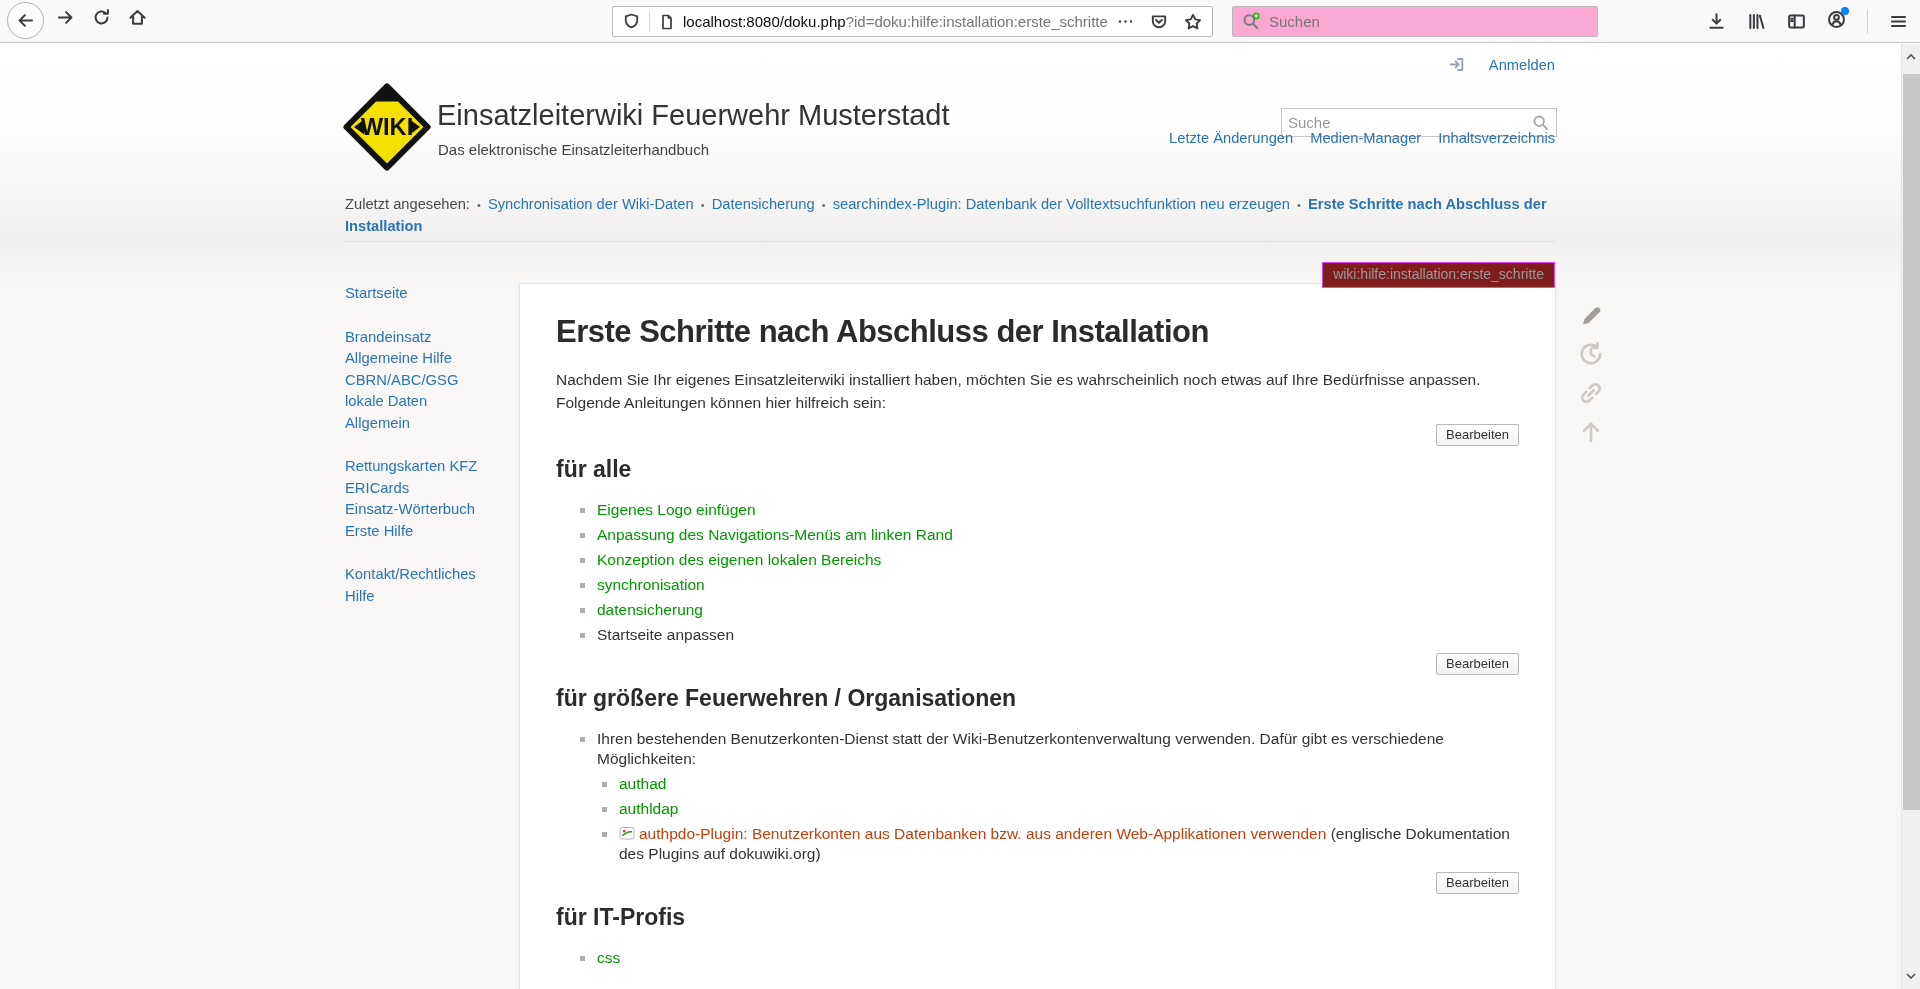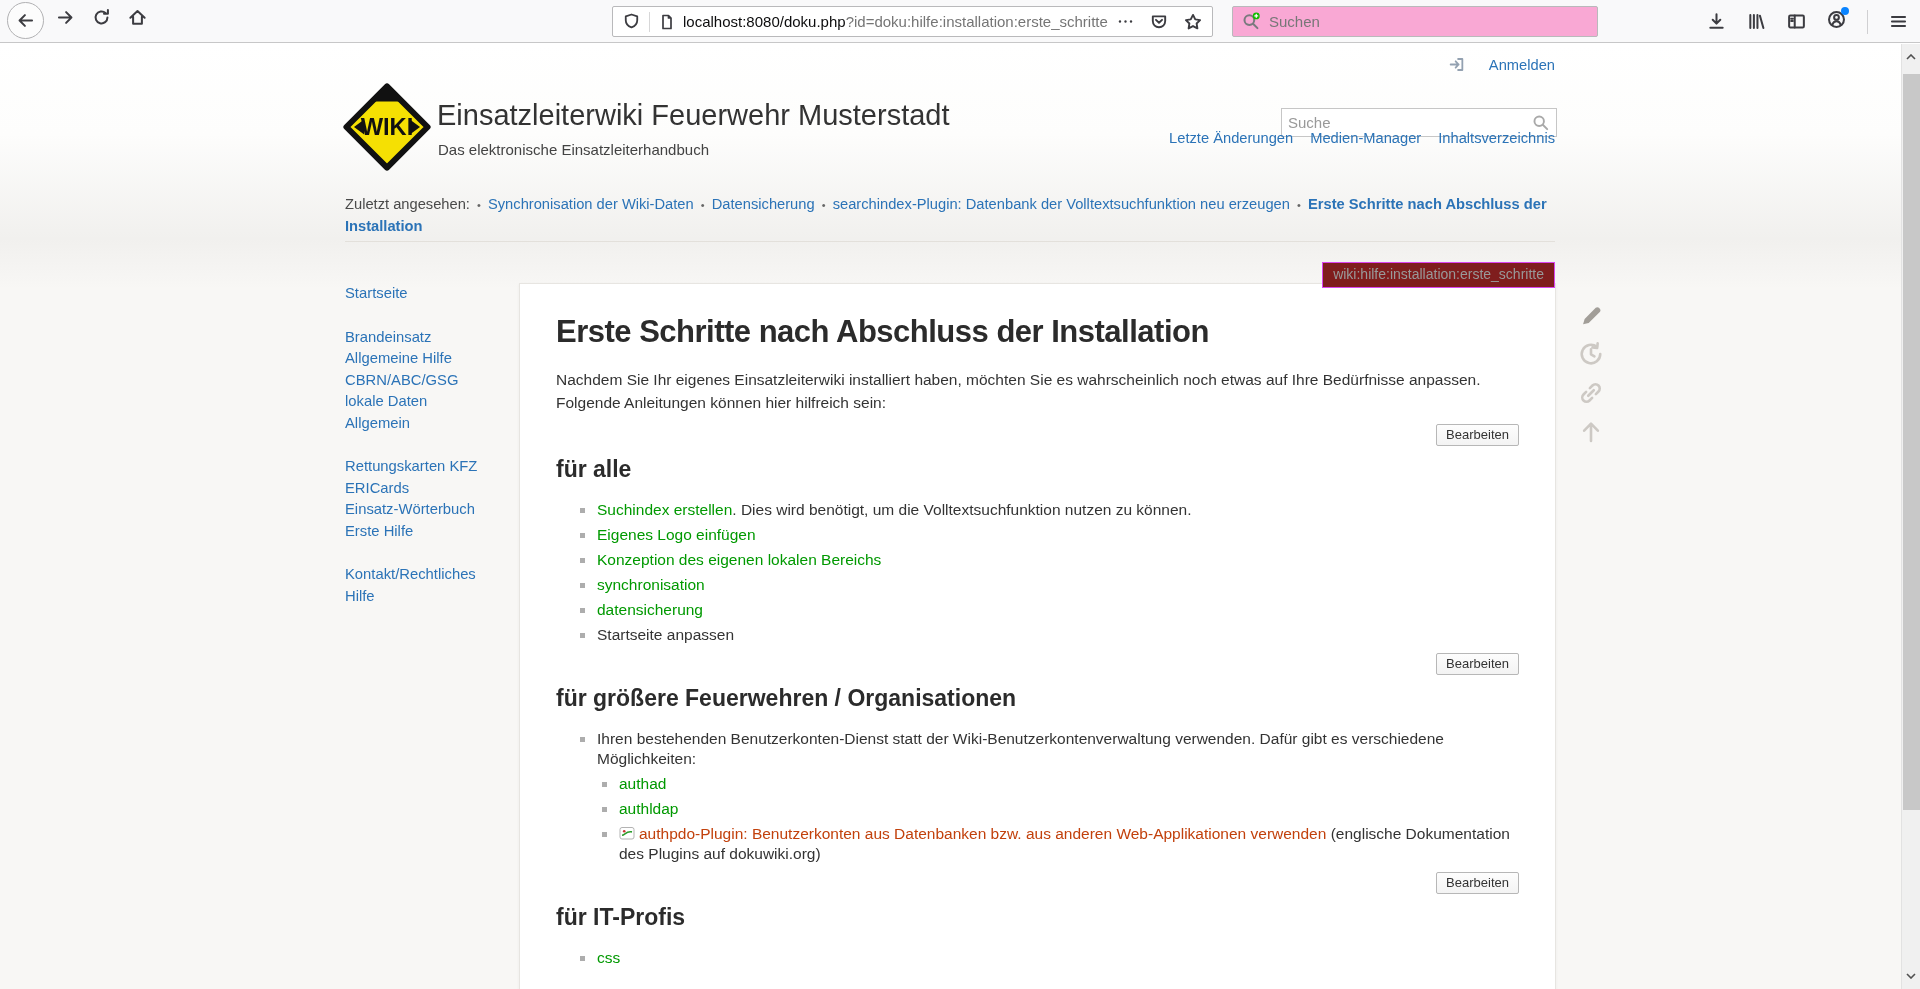--- a/index.html
+++ b/index.html
@@ -265,22 +265,22 @@
     <div class="content">
       <div class="pageid">wiki:hilfe:installation:erste_schritte</div>
       <div class="page-inner">
         <h1>Erste Schritte nach Abschluss der Installation</h1>
         <p>Nachdem Sie Ihr eigenes Einsatzleiterwiki installiert haben, möchten Sie es wahrscheinlich noch etwas auf Ihre Bedürfnisse anpassen. Folgende Anleitungen können hier hilfreich sein:</p>
 
         <div class="secedit"><button>Bearbeiten</button></div>
 
         <h2>für alle</h2>
         <ul class="wlist">
-          <li><a class="wl-green">Suchindex erstellen</a><span>. Dies wird benötigt, um die Volltextsuchfunktion nutzen zu können.</span></li>
           <li><a class="wl-green">Eigenes Logo einfügen</a></li>
+          <li><a class="wl-green">Anpassung des Navigations-Menüs am linken Rand</a></li>
           <li><a class="wl-green">Konzeption des eigenen lokalen Bereichs</a></li>
           <li><a class="wl-green">synchronisation</a></li>
           <li><a class="wl-green">datensicherung</a></li>
           <li><span>Startseite anpassen</span></li>
         </ul>
 
         <div class="secedit"><button>Bearbeiten</button></div>
 
         <h2>für größere Feuerwehren / Organisationen</h2>
         <ul class="wlist">

